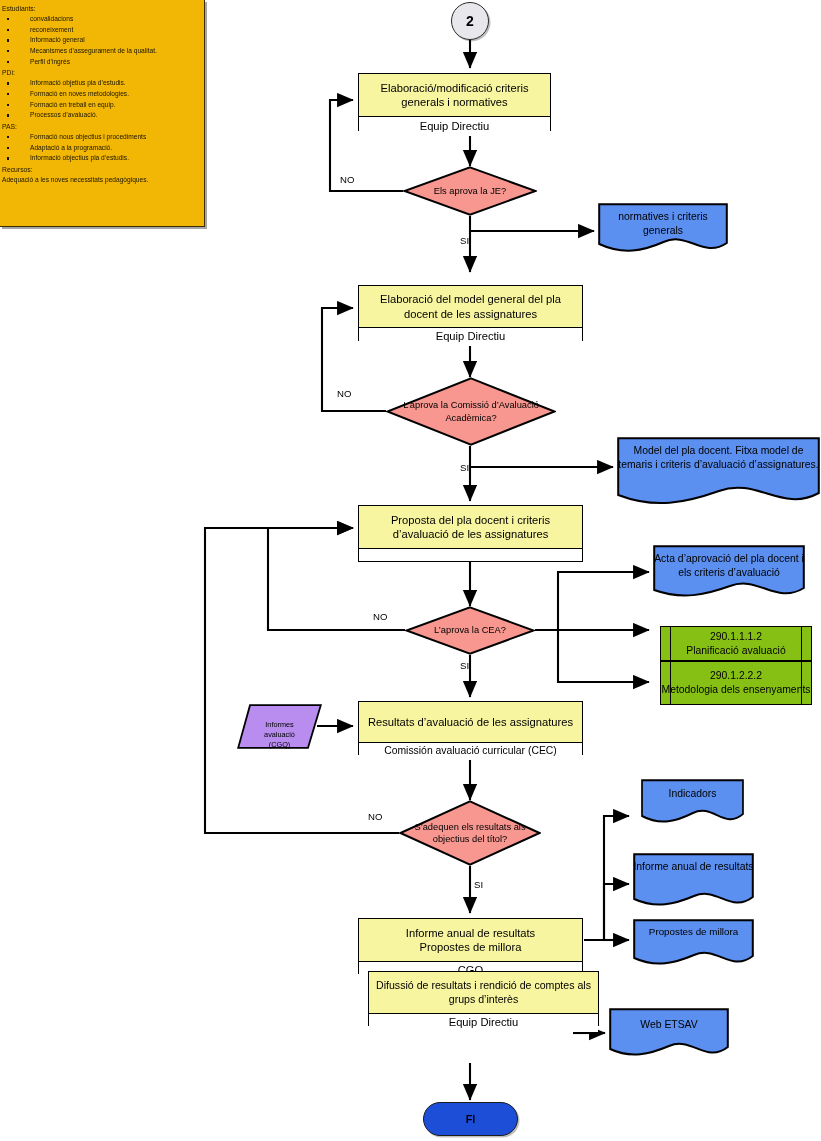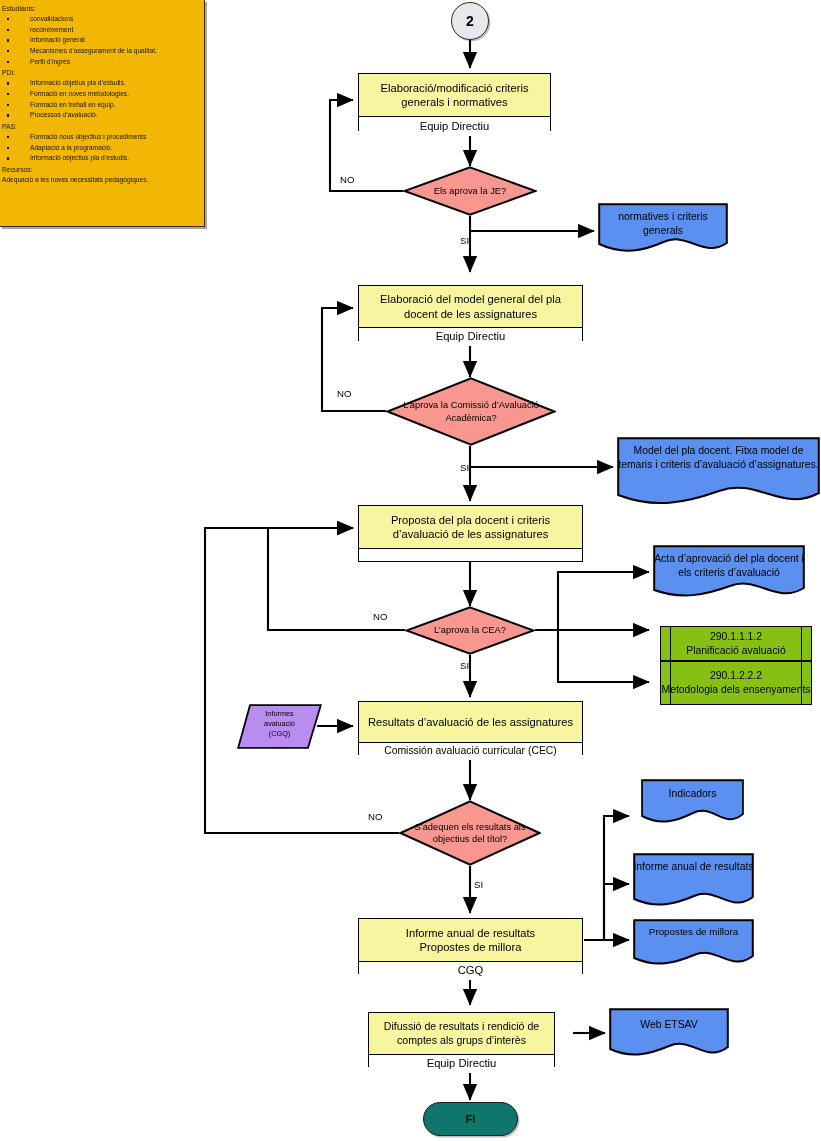--- a/index.html
+++ b/index.html
@@ -69,34 +69,34 @@
     position:relative;height:100%;display:flex;flex-direction:column;
     align-items:center;justify-content:center;text-align:center;
     font-size:10.4px;line-height:1.32;
   }
 
   
   .para{}
   .para svg{position:absolute;left:0;top:0;width:100%;height:100%;}
   .para .txt{
     position:relative;z-index:2;text-align:center;
-    font-size:7.3px;line-height:1.36;padding-top:5px;
+    font-size:7.3px;line-height:1.36;padding-top:16px;
   }
 
   
   .conn{
     width:38px;height:38px;border-radius:50%;
     background:#e8e8ec;border:1.7px solid #2b2b2b;
     display:flex;align-items:center;justify-content:center;
     font-size:14px;font-weight:bold;
     box-shadow:1.5px 1.5px 0 rgba(0,0,0,.25);
   }
   
   .term{
-    border:1.8px solid #1c1c1c;border-radius:26px;background:#0f766e;
+    border:1.8px solid #1c1c1c;border-radius:26px;background:#1d4ed8;
     display:flex;align-items:center;justify-content:center;
     font-size:10.8px;font-weight:bold;
     box-shadow:1.5px 1.5px 0 rgba(0,0,0,.25);
   }
 
   .lbl{position:absolute;font-size:9.6px;}
 </style>
 </head>
 <body>
 
@@ -317,21 +317,21 @@
   </div>
 
   <div class="node proc" style="left:358px;top:918px;width:225px;height:56px;">
     <div class="top" style="height:38px;flex-direction:column;">
       <div>Informe anual de resultats</div>
       <div>Propostes de millora</div>
     </div>
     <div class="bot" style="height:16px;">CGQ</div>
   </div>
 
-  <div class="node proc" style="left:368px;top:1012px;width:187px;height:55px;">
+  <div class="node proc" style="left:368px;top:971px;width:231px;height:55px;">
     <div class="top" style="height:37px;font-size:10.6px;">Difussió de resultats i rendició de comptes als grups d’interès</div>
     <div class="bot" style="height:16px;">Equip Directiu</div>
   </div>
 
   <div class="node doc" style="left:609px;top:1008px;width:120px;height:50px;">
     <svg viewBox="0 0 120 50" preserveAspectRatio="none">
       <path d="M1.2,1.2 H118.8 V39 C97,56 83,28 60,38 C41,46 22,51 1.2,41 Z" fill="#5b8ff0" stroke="#000" stroke-width="2"></path>
     </svg>
     <div class="txt" style="padding-top:10px;">Web ETSAV</div>
   </div>

